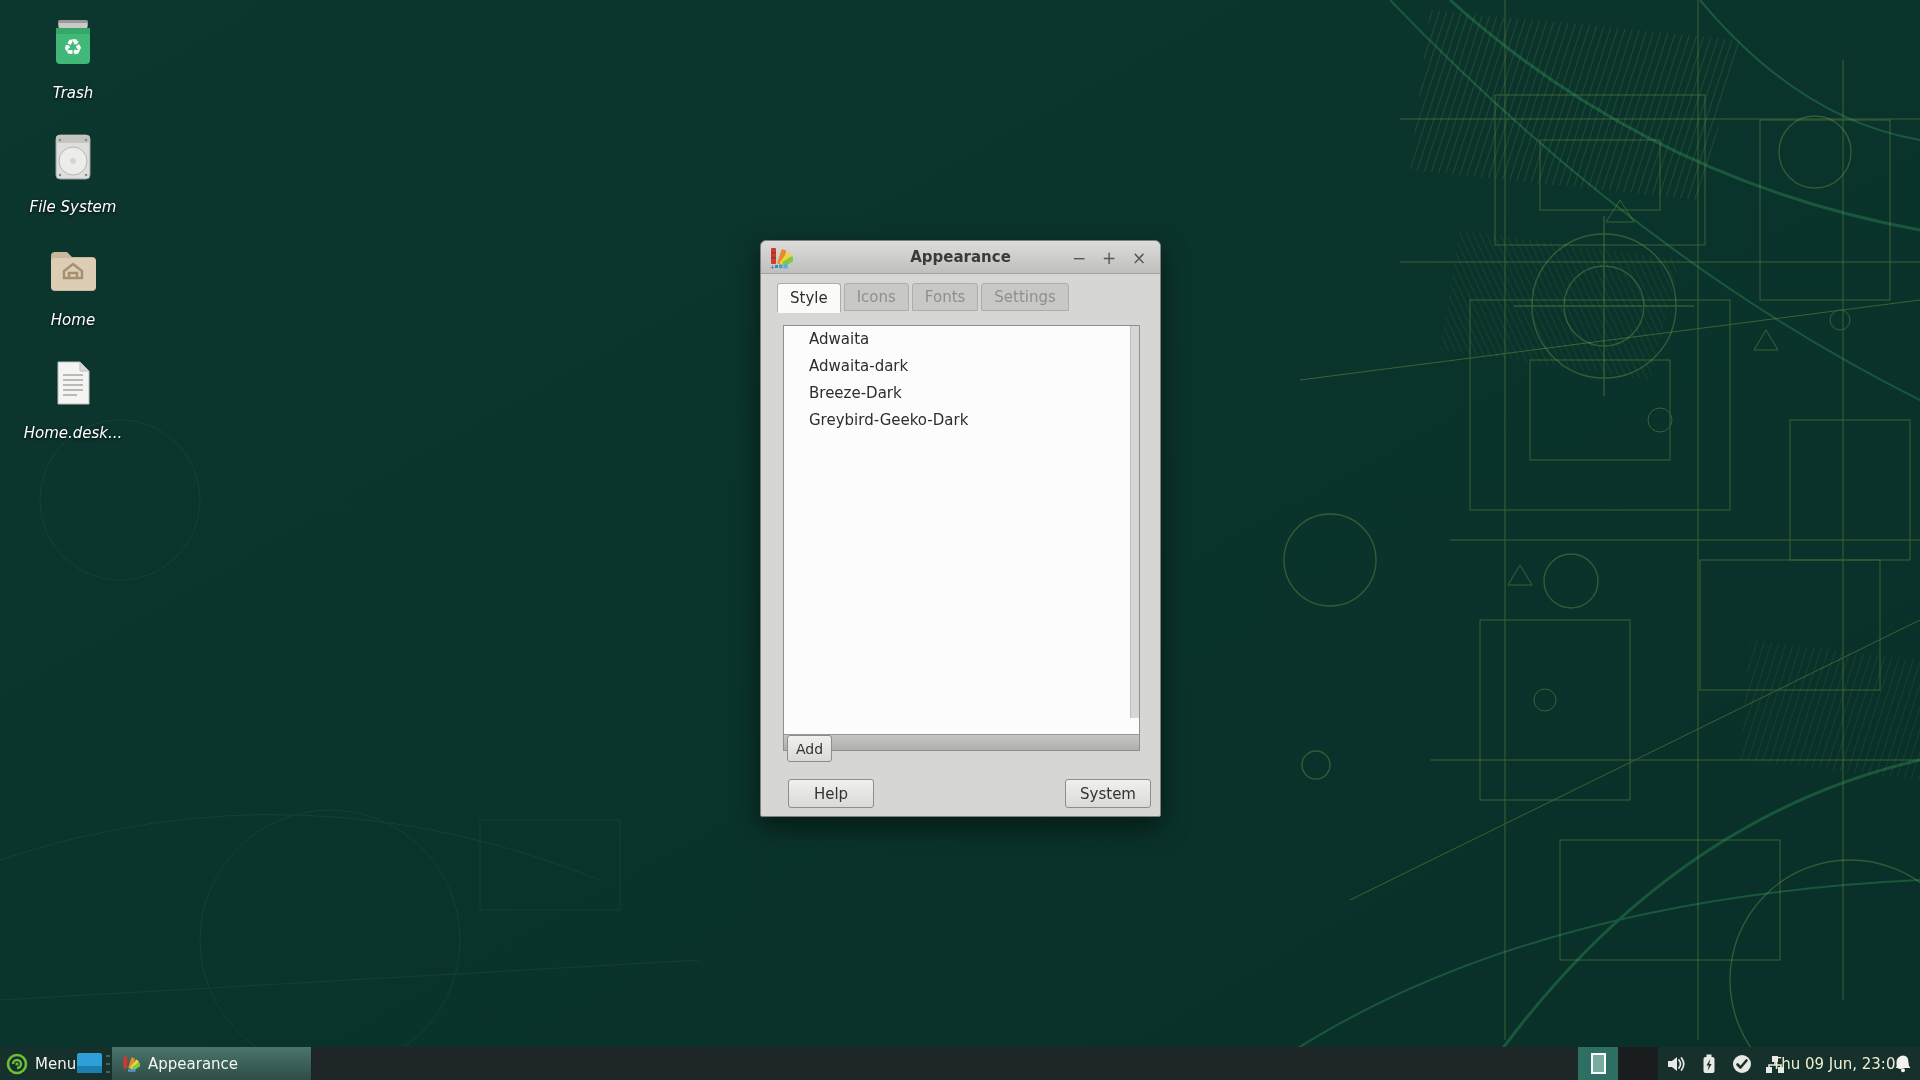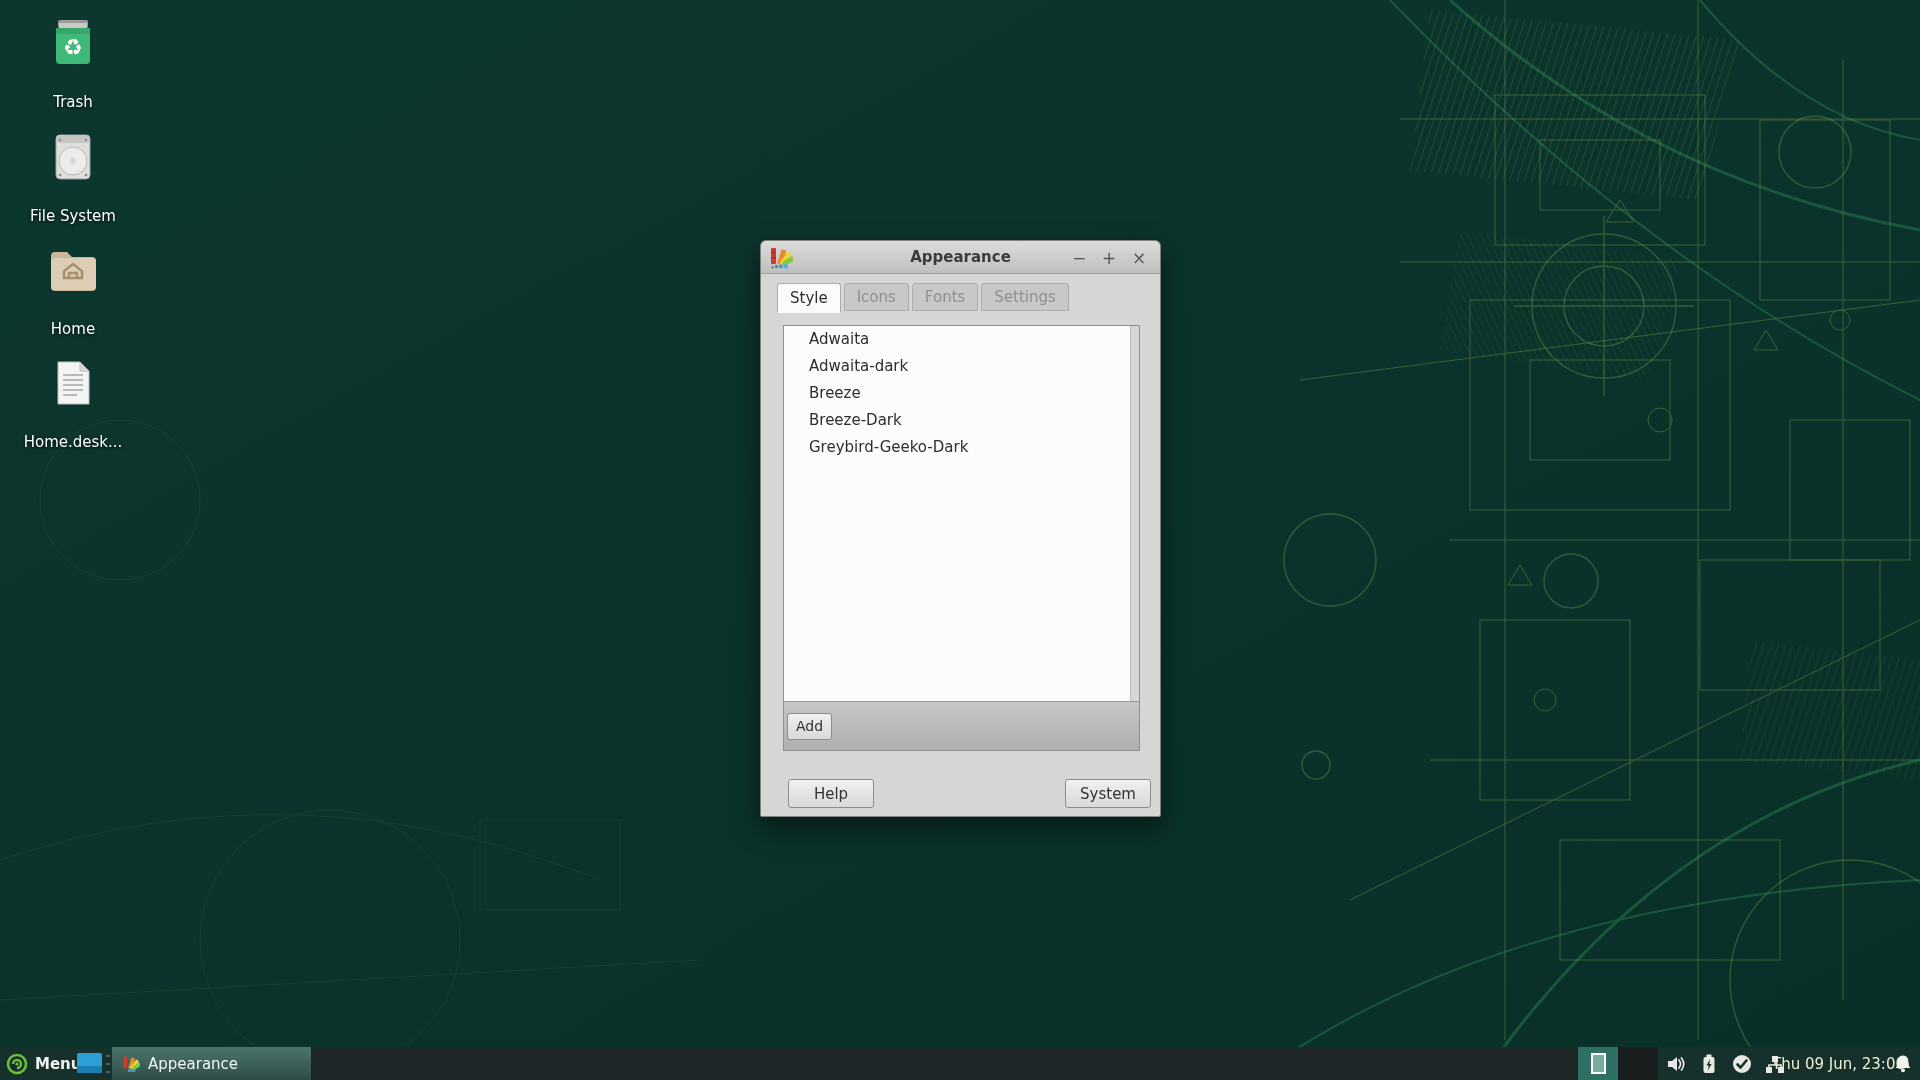--- a/index.html
+++ b/index.html
@@ -6,21 +6,21 @@
   html,body { width:1920px; height:1080px; overflow:hidden; }
   body { font-family:"DejaVu Sans", sans-serif; }
   .screen { position:relative; width:1920px; height:1080px; background:#0b352d; overflow:hidden; }
 
   
   .wallpaper { position:absolute; inset:0; display:block; }
 
   
   .desk-icon { position:absolute; width:110px; left:18px; display:flex; flex-direction:column; align-items:center; cursor:default; }
   .desk-icon .glyph { width:50px; height:50px; display:flex; align-items:center; justify-content:center; }
-  .desk-icon .label { margin-top:25px; font-size:15px; color:#ffffff; text-shadow:0 1px 3px rgba(0,0,0,.9); white-space:nowrap; }
+  .desk-icon .label { margin-top:16px; font-size:15px; color:#ffffff; text-shadow:0 1px 3px rgba(0,0,0,.9); white-space:nowrap;font-style:italic; }
 
   
   .window { position:absolute; left:760px; top:240px; width:401px; height:577px;
             background:#d6d6d4; border:1px solid #7f7f7d; border-radius:6px 6px 2px 2px;
             box-shadow:0 10px 26px rgba(0,0,0,.5); }
   .titlebar { position:absolute; left:0; top:0; right:0; height:33px;
               background:linear-gradient(#dcdcda,#bfbfbd); border-bottom:1px solid #a2a2a0;
               border-radius:6px 6px 0 0; display:flex; align-items:center; }
   .titlebar .win-icon { position:absolute; left:8px; top:5px; width:24px; height:24px; }
   .titlebar .title { flex:1; text-align:center; font-size:15px; font-weight:bold; color:#3b3b3b; }
@@ -35,35 +35,35 @@
          font-size:15px; color:#8f8f8d; background:#c8c8c6; border:1px solid #adadab;
          border-radius:3px 3px 0 0; cursor:pointer;text-align:center; }
   .tab.active { background:#fbfbfa; color:#2e2e2e; height:30px; border-bottom:1px solid #fbfbfa; z-index:2; }
 
   .list-frame { position:absolute; left:22px; top:84px; width:357px; height:426px;
                 border:1px solid #8f8f8d; background:#fcfcfc; }
   .list-body { position:absolute; left:18px; top:0; right:0; height:392px; background:#fcfcfc; overflow:hidden; }
   .list-scrollbar { position:absolute; right:0; top:0; width:9px; height:392px; background:#d6d6d4; border-left:1px solid #bdbdbb; }
   .row { height:27px; line-height:27px; padding-left:7px; font-size:15px; color:#2d2d2d; cursor:pointer; }
   .row.selected { background:#36b2a2; color:#ffffff; }
-  .list-toolbar { position:absolute; left:0; bottom:0; right:0; height:49px;
+  .list-toolbar { position:absolute; left:0; bottom:0; right:0; height:16px;
                   background:linear-gradient(#c6c6c4,#afafad); border-top:1px solid #969694;
-                  display:flex; align-items:center; padding-left:3px; }
+                  display:flex; padding-left:3px; }
   .btn { background:linear-gradient(#f0f0ee,#d9d9d7); border:1px solid #8d8d8b; border-radius:3px;
          font-size:14px; color:#333331; cursor:pointer; font-family:"DejaVu Sans", sans-serif; }
   .add-btn { height:27px; padding:0 8px; }
   .dialog-btn { position:absolute; top:538px; width:86px; height:29px; font-size:15px; }
   .help-btn  { left:27px; }
   .close-btn { right:9px; }
 
   
   .taskbar { position:absolute; left:0; bottom:0; width:1920px; height:33px; background:#16302b; }
   .tasklist-strip { position:absolute; left:112px; top:0; width:1546px; height:33px; background:#1f2628; }
   .menu-btn { position:absolute; left:0; top:0; height:33px; padding:0 10px 0 6px; display:flex; align-items:center; gap:7px; cursor:pointer; }
-  .menu-btn .menu-label { color:#f2f2f0; font-size:15px;font-weight:bold; }
+  .menu-btn .menu-label { color:#f2f2f0; font-size:15px; }
   .show-desktop { position:absolute; left:76px; top:4px; width:27px; height:24px; cursor:pointer; }
   .grip { position:absolute; left:106px; top:8px; width:5px; height:18px; display:flex; flex-direction:column; justify-content:space-between; }
   .grip i { display:block; width:4px; height:2px; background:#4d605b; }
   .task-btn { position:absolute; left:112px; top:0; width:200px; height:33px;
               background:linear-gradient(#4a746c,#2e4d47); border-right:1px solid #142522;
               display:flex; align-items:center; gap:8px; padding:0 10px; cursor:pointer; }
   .task-btn .task-label { color:#f5f5f3; font-size:15px; }
   .pager { position:absolute; left:1578px; top:0; height:33px; display:flex; cursor:pointer; }
   .pager .ws { width:40px; height:33px; }
   .pager .ws.active { background:#2d6f63; display:flex; align-items:center; justify-content:center; }
@@ -239,21 +239,20 @@
       <div class="tab active">Style</div>
       <div class="tab">Icons</div>
       <div class="tab">Fonts</div>
       <div class="tab">Settings</div>
     </div>
 
     <div class="list-frame">
       <div class="list-body">
         <div class="row">Adwaita</div>
         <div class="row">Adwaita-dark</div>
-        <div class="row">Breeze</div>
         <div class="row">Breeze-Dark</div>
         <div class="row">Greybird-Geeko-Dark</div>
         <div class="list-scrollbar"></div>
       </div>
       <div class="list-toolbar">
         <button class="btn add-btn">Add</button>
       </div>
     </div>
 
     <button class="btn dialog-btn help-btn">Help</button>

